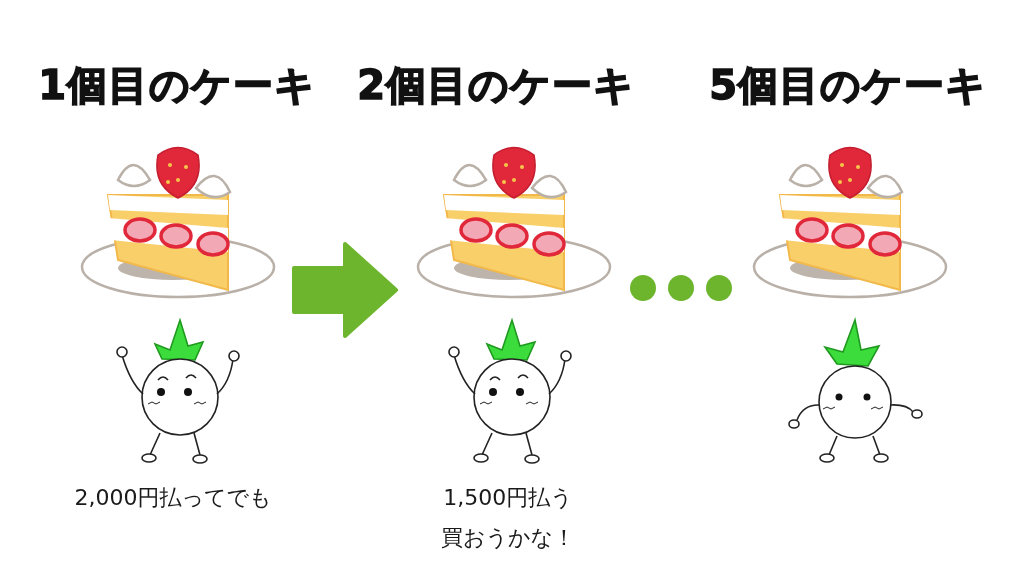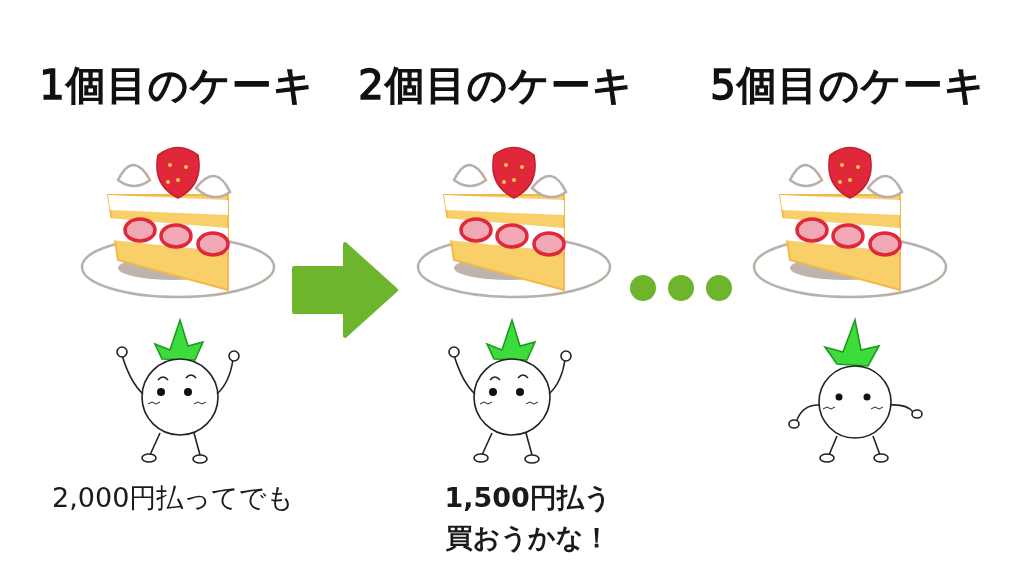--- a/index.html
+++ b/index.html
@@ -1,28 +1,28 @@
 <!DOCTYPE html>
 <html><head>
   <meta charset="utf-8">
   <style>
     html, body { margin: 0; padding: 0; }
     body {
       width: 1024px; height: 576px; background: #ffffff; position: relative; overflow: hidden;
       font-family: "DejaVu Sans", "Liberation Sans", sans-serif;
     }
     .title {
-      position: absolute; top: 58px; font-size: 40px; font-weight: 400; color: #111111;
+      position: absolute; top: 58px; font-size: 40px; font-weight: 700; color: #111111;
       letter-spacing: 1px; white-space: nowrap; text-align: center; width: 300px;
       -webkit-text-stroke: 1.5px #111111;
     }
     .cake { position: absolute; top: 140px; width: 200px; height: 170px; }
     .char { position: absolute; top: 312px; width: 160px; height: 160px; }
     .caption {
-      position: absolute; top: 478px; width: 300px; text-align: center; font-size: 27px; line-height: 40px; color: #1a1a1a;
+      position: absolute; top: 478px; width: 300px; text-align: center; font-size: 22px; line-height: 40px; color: #1a1a1a;
     }
     .caption span { display: block; }
     .arrow { position: absolute; left: 290px; top: 240px; width: 110px; height: 100px; }
     .dots { position: absolute; left: 625px; top: 270px; width: 110px; height: 36px; }
   </style>
 </head>
 <body>
 
 <div class="title" style="left:27px;">1個目のケーキ</div>
 <div class="title" style="left:346px;">2個目のケーキ</div>
@@ -151,18 +151,18 @@
     <path d="M48 97 l4 -2 l4 2 l4 -2" stroke-width="1"></path>
       <path d="M96 97 l4 -2 l4 2 l4 -2" stroke-width="1"></path>
   </g>
   <circle cx="64" cy="85" r="3.5" fill="#111"></circle>
     <circle cx="92" cy="85" r="3.5" fill="#111"></circle>
 </svg>
 
 <div class="caption" style="left:23px;">
   <span>2,000円払ってでも</span>
 </div>
-<div class="caption" style="left:378px;font-weight:bold;">
+<div class="caption" style="left:358px;">
   <span>1,500円払う</span>
   <span>買おうかな！</span>
 </div>
 <div class="caption" style="left:699px;">
 </div>
 
 </body></html>

